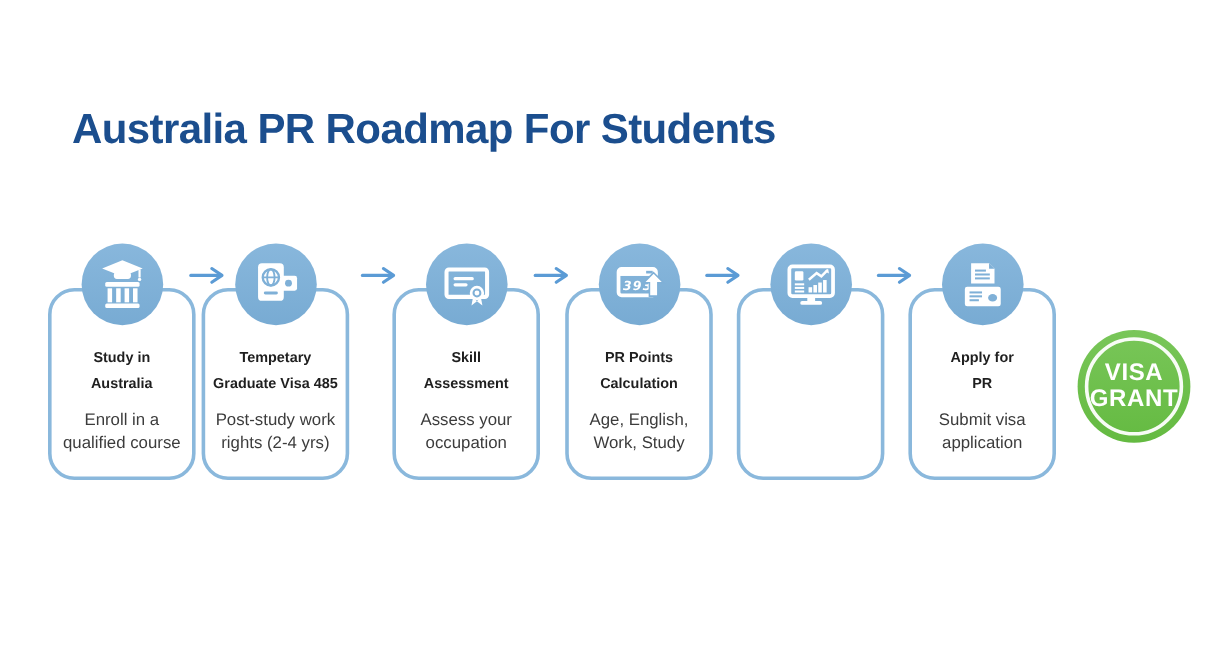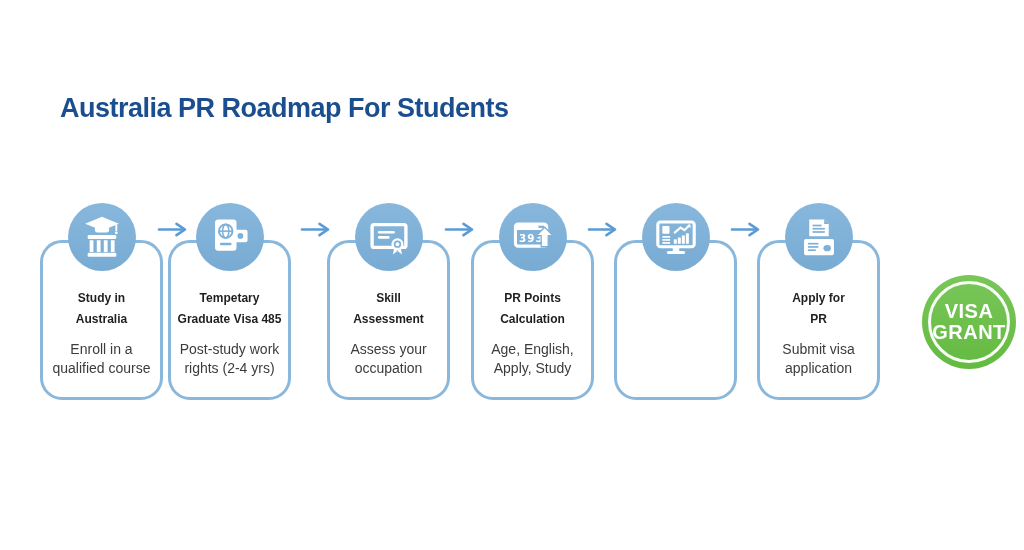--- a/index.html
+++ b/index.html
@@ -2,47 +2,47 @@
 <html><head>
 <meta charset="utf-8">
 <style>
   html,body{margin:0;padding:0;background:#ffffff;}
   .canvas{
     position:relative;width:1024px;height:550px;background:#ffffff;overflow:hidden;
     font-family:"Liberation Sans", sans-serif;
   }
   h1.page-title{
     position:absolute;left:60px;top:86px;margin:0;
-    font-size:27px;line-height:44px;font-weight:700;color:#1b4e8e;
+    font-size:35px;line-height:44px;font-weight:700;color:#1b4e8e;
     letter-spacing:-0.5px;white-space:nowrap;
   }
   .step{position:absolute;top:203px;width:123px;height:197px;}
   .card{
     position:absolute;left:0;right:0;top:37px;bottom:0;
     background:#ffffff;border:3px solid #8ab8dc;border-radius:22px;
   }
   .icon-circle{
     position:absolute;top:0;left:50%;transform:translateX(-50%);
     width:68px;height:68px;border-radius:50%;
     background:linear-gradient(180deg,#88b7dc 0%,#78abd3 100%);
-    display:flex;align-items:center;justify-content:center;z-index:2;
+    display:flex;align-items:center;justify-content:center;z-index:2;font-style:italic;
   }
   .icon-circle svg{width:52px;height:52px;display:block;}
   .step-text{position:absolute;left:-6px;right:-6px;top:85px;text-align:center;z-index:1;}
   .step-title{
     font-size:12px;line-height:21px;font-weight:700;color:#1f1f1f;
     white-space:pre-line;
   }
   .step-subtitle{
     margin-top:10px;font-size:14px;line-height:19px;color:#3c3c3c;
     white-space:pre-line;
   }
   .arrow{position:absolute;top:221px;width:34px;height:17px;}
   .badge{
-    position:absolute;left:922px;top:275px;width:94px;height:94px;border-radius:50%;
+    position:absolute;left:898px;top:275px;width:94px;height:94px;border-radius:50%;
     background:linear-gradient(180deg,#79c659 0%,#64ba41 100%);
     display:flex;align-items:center;justify-content:center;
   }
   .badge-ring{
     position:absolute;left:6px;top:6px;right:6px;bottom:6px;
     border:3.5px solid rgba(255,255,255,0.95);border-radius:50%;
   }
   .badge-label{
     position:relative;color:#ffffff;font-weight:700;font-size:20px;line-height:21px;
     text-align:center;letter-spacing:0.5px;white-space:pre-line;
@@ -130,21 +130,21 @@
         <rect x="6.5" y="12.5" width="24" height="2" fill="#fff"></rect>
         <rect x="24.2" y="11.3" width="4.2" height="1.7" fill="#7fb0d7"></rect>
         <text x="9.3" y="23.8" font-family="DejaVu Sans, sans-serif" font-size="8" font-weight="bold" fill="#fff" letter-spacing="0.8">393</text>
         <polygon points="29,12.5 35.5,19 31.7,19 31.7,27.5 26.3,27.5 26.3,19 22.5,19" fill="#fff" stroke="#7fb0d7" stroke-width="1"></polygon>
       </svg>
     </div>
     <div class="step-text">
       <div class="step-title">PR Points
 Calculation</div>
       <div class="step-subtitle">Age, English,
-Apply, Study</div>
+Work, Study</div>
     </div>
   </div>
 
   <div class="step" style="left:614px">
     <div class="card"></div>
     <div class="icon-circle">
       <svg viewBox="0 0 40 40">
         <rect x="6" y="8.5" width="28" height="19" rx="2" fill="none" stroke="#fff" stroke-width="2.4"></rect>
         <rect x="17.5" y="28.5" width="5" height="2.2" fill="#fff"></rect>
         <rect x="13" y="30.7" width="14" height="2.4" rx="1.2" fill="#fff"></rect>

